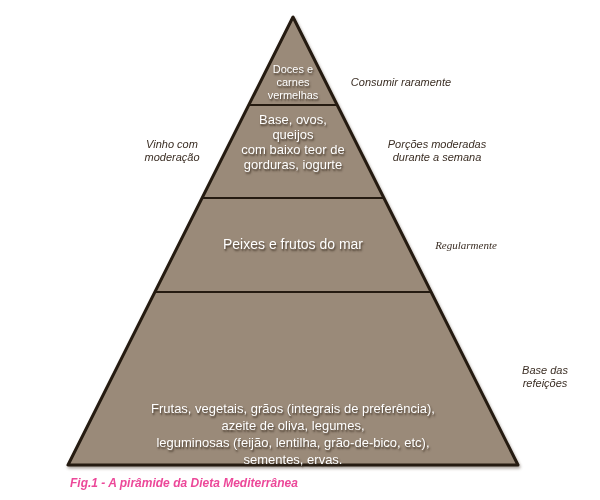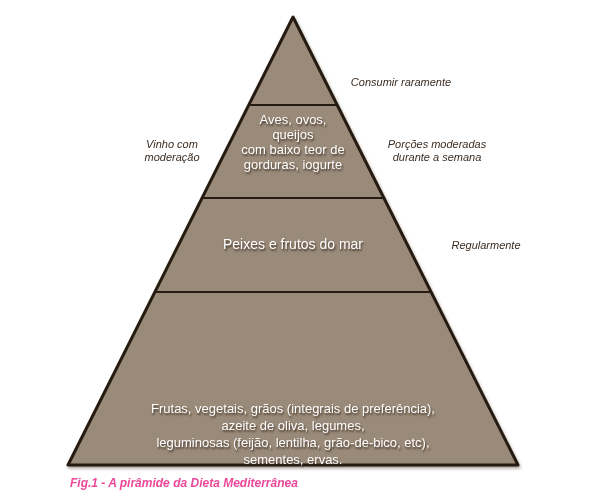--- a/index.html
+++ b/index.html
@@ -38,21 +38,21 @@
     text-align: center;
     white-space: pre-line;
     font-style: italic;
     font-size: 11px;
     line-height: 13px;
     color: #3a2d23;
   }
   .a-consumir     { left: 401px; top: 82px;  }
   .a-vinho        { left: 172px; top: 151px; }
   .a-porcoes      { left: 437px; top: 151px; }
-  .a-regularmente { left: 486px; top: 245px; }
+  .a-regularmente { left: 466px; top: 245px; font-family: Liberation Serif, serif; }
   .a-base         { left: 545px; top: 377px; }
   .caption {
     position: absolute;
     left: 70px;
     top: 476px;
     font-size: 12px;
     font-style: italic;
     font-weight: bold;
     color: #ec4899;
   }
@@ -62,22 +62,25 @@
 
 <div class="figure">
 
   <svg class="pyramid-svg" viewBox="0 0 600 500" xmlns="http://www.w3.org/2000/svg">
     <polygon points="293,17 68,465 518,465" fill="#9a8a79" stroke="#251b11" stroke-width="3" stroke-linejoin="round"></polygon>
     <line x1="249" y1="105" x2="337" y2="105" stroke="#251b11" stroke-width="2"></line>
     <line x1="202" y1="198" x2="384" y2="198" stroke="#251b11" stroke-width="2"></line>
     <line x1="155" y1="292" x2="431" y2="292" stroke="#251b11" stroke-width="2"></line>
   </svg>
 
+  <div class="tier-label t1">Doces e
+carnes
+vermelhas</div>
 
-  <div class="tier-label t2">Aves, ovos,
+  <div class="tier-label t2">Base, ovos,
 queijos
 com baixo teor de
 gorduras, iogurte</div>
 
   <div class="tier-label t3">Peixes e frutos do mar</div>
 
   <div class="tier-label t4">Frutas, vegetais, grãos (integrais de preferência),
 azeite de oliva, legumes,
 leguminosas (feijão, lentilha, grão-de-bico, etc),
 sementes, ervas.</div>
@@ -85,16 +88,17 @@
   <div class="annot a-consumir">Consumir raramente</div>
 
   <div class="annot a-vinho">Vinho com
 moderação</div>
 
   <div class="annot a-porcoes">Porções moderadas
 durante a semana</div>
 
   <div class="annot a-regularmente">Regularmente</div>
 
+  <div class="annot a-base">Base das refeições</div>
 
   <div class="caption">Fig.1 - A pirâmide da Dieta Mediterrânea</div>
 
 </div>
 
 </body></html>

